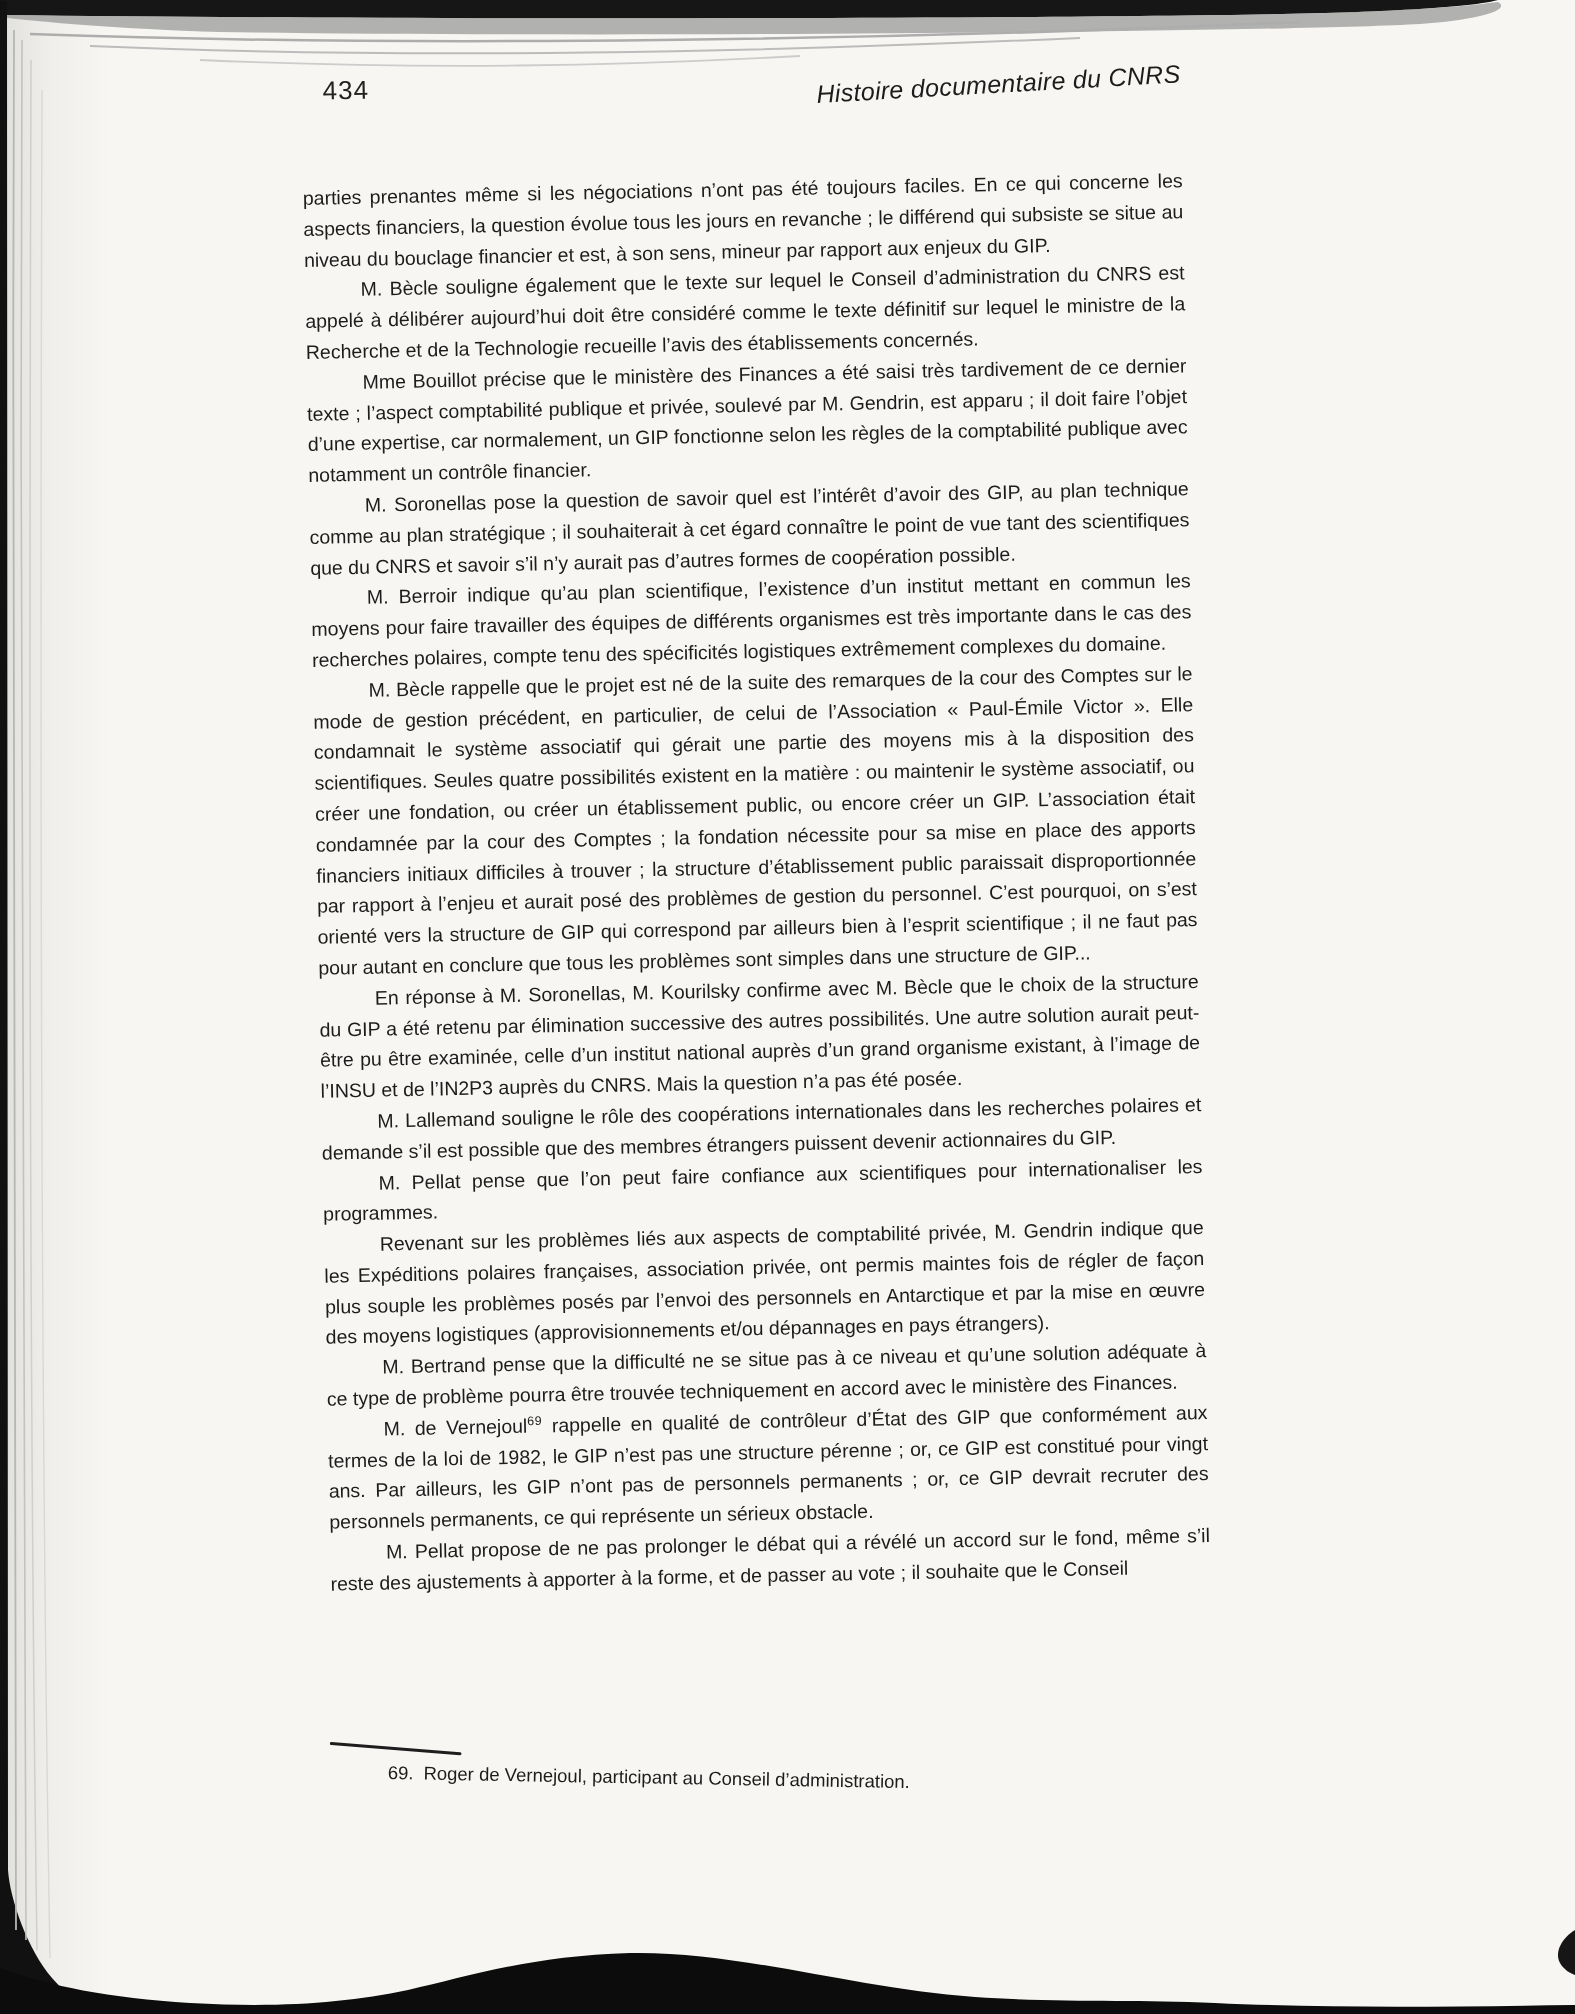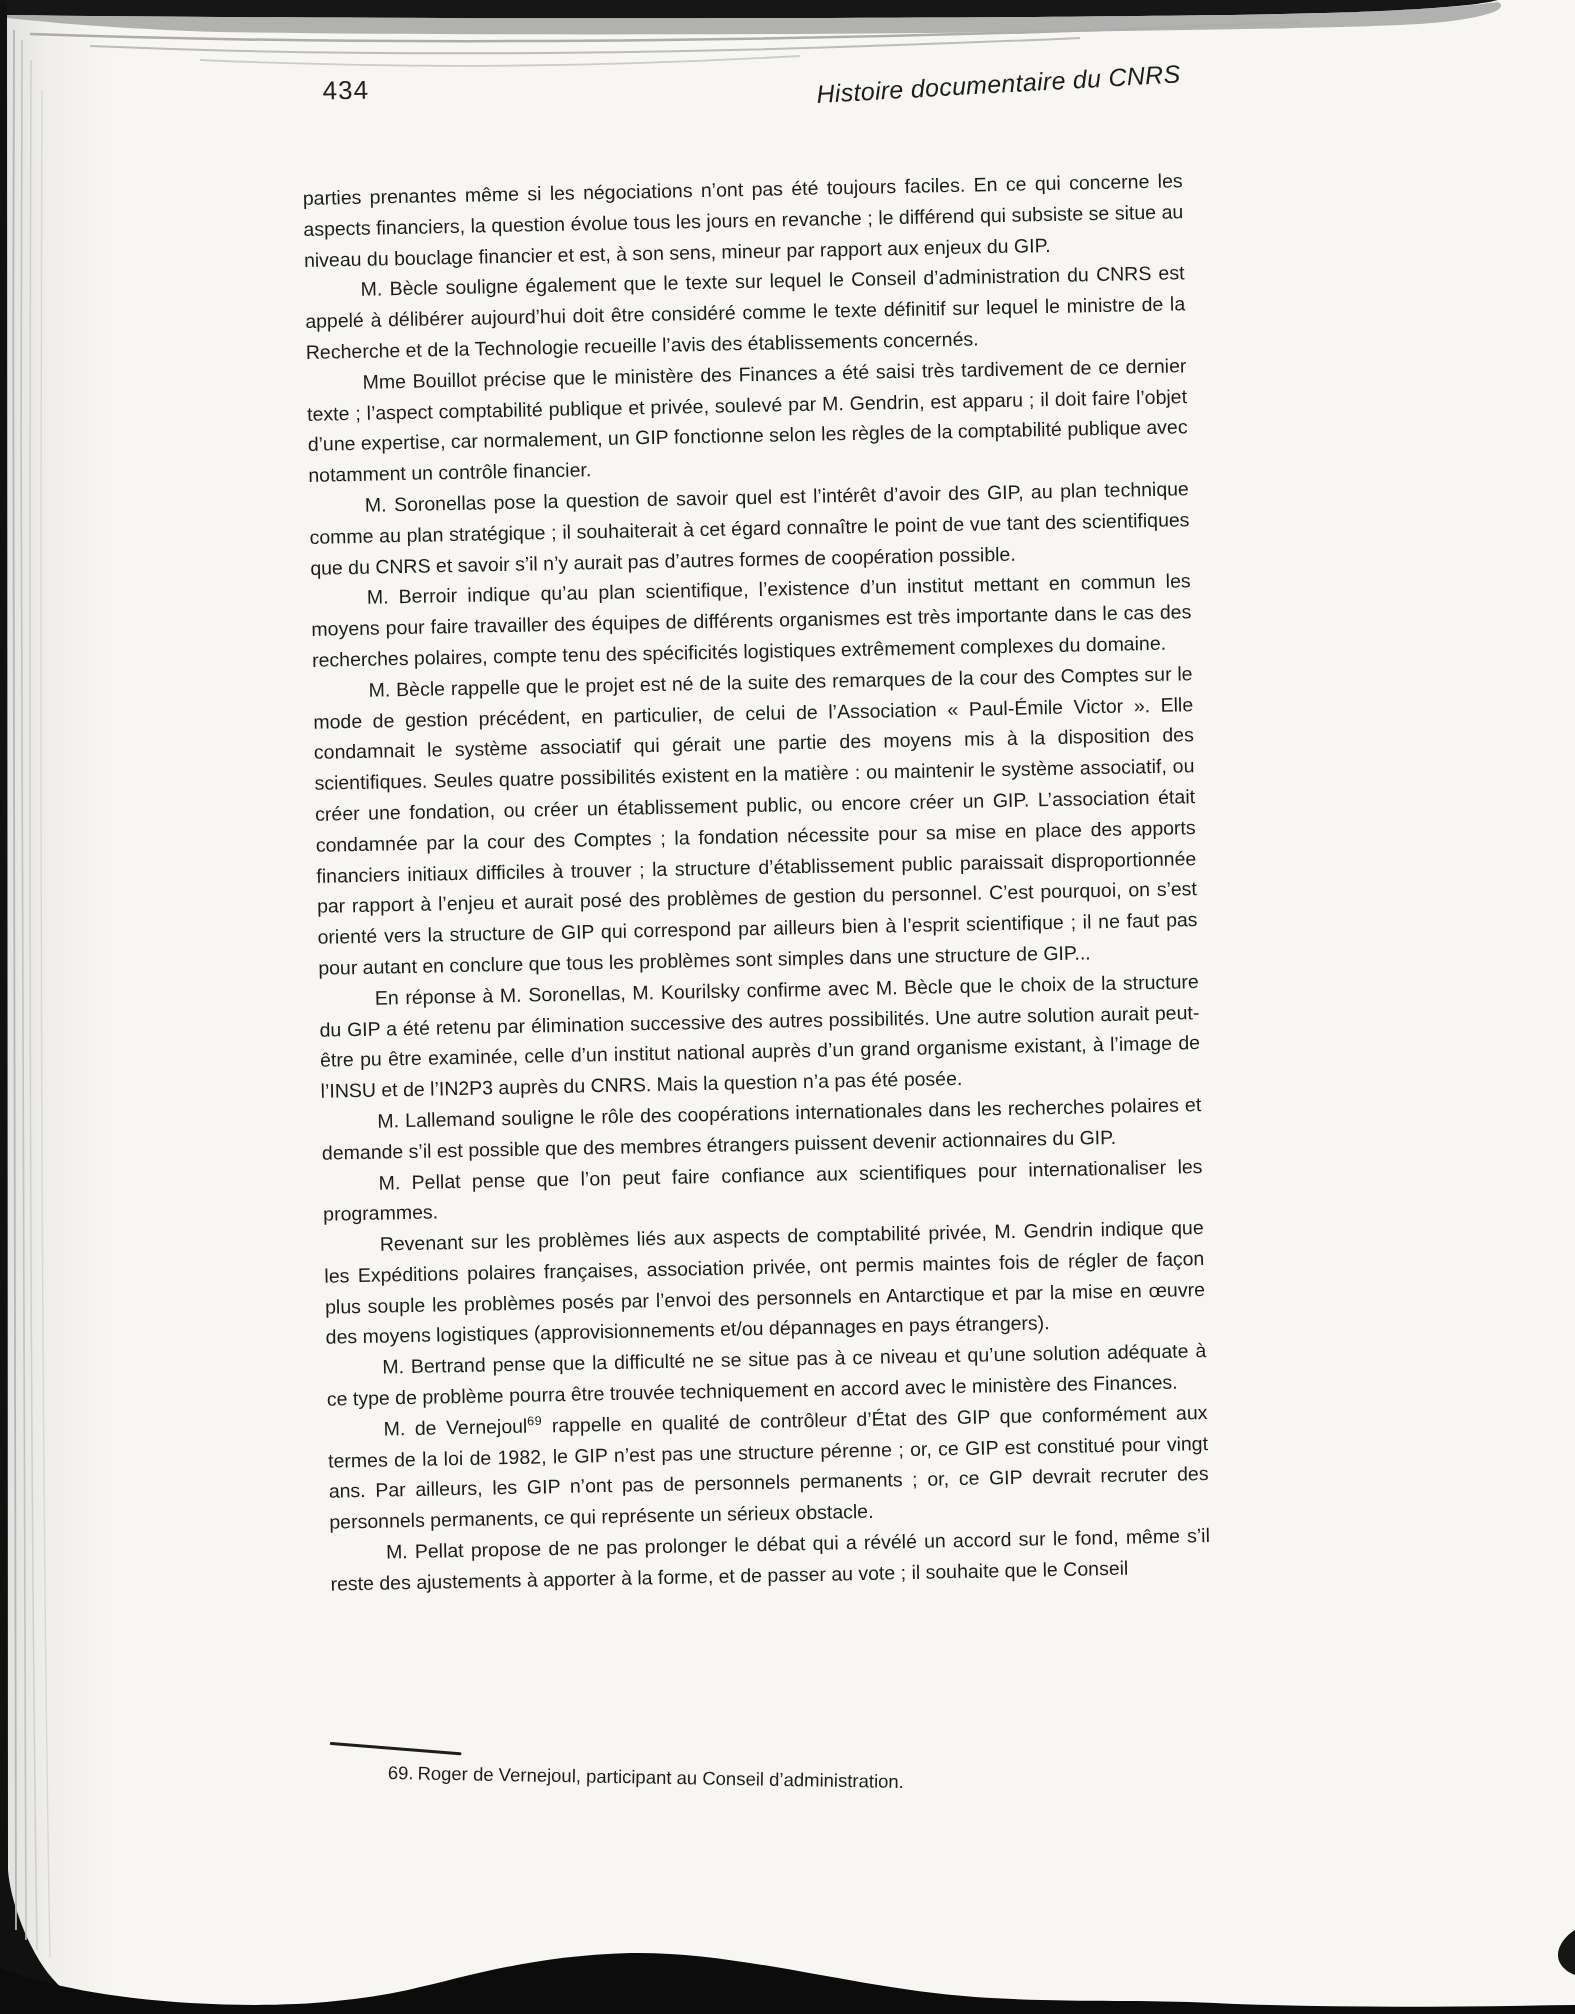--- a/index.html
+++ b/index.html
@@ -41,21 +41,21 @@
 
   .fn-rule {
     position:absolute; left:330px; top:1742px; width:132px; height:3px;
     background:#1d1d1d; transform:rotate(4.5deg); transform-origin:0 0; border-radius:2px;
   }
   .footnote {
     position:absolute; left:388px; top:1760px; width:640px;
     font-size:18.5px; line-height:26px;
     transform:rotate(1.0deg); transform-origin:0 0;
   }
-  .fn-num { margin-right:4px; }
+  .fn-num { margin-right:10px; }
 </style>
 </head>
 <body>
 
 <div class="scan">
 
   <svg class="artifacts" viewBox="0 0 1575 2014" xmlns="http://www.w3.org/2000/svg" aria-hidden="true">
 
     <path d="M0,0 L1498,0 C1478,6 1400,12 1282,14 C1000,19 400,20 0,15 Z" fill="#161616"></path>
 

